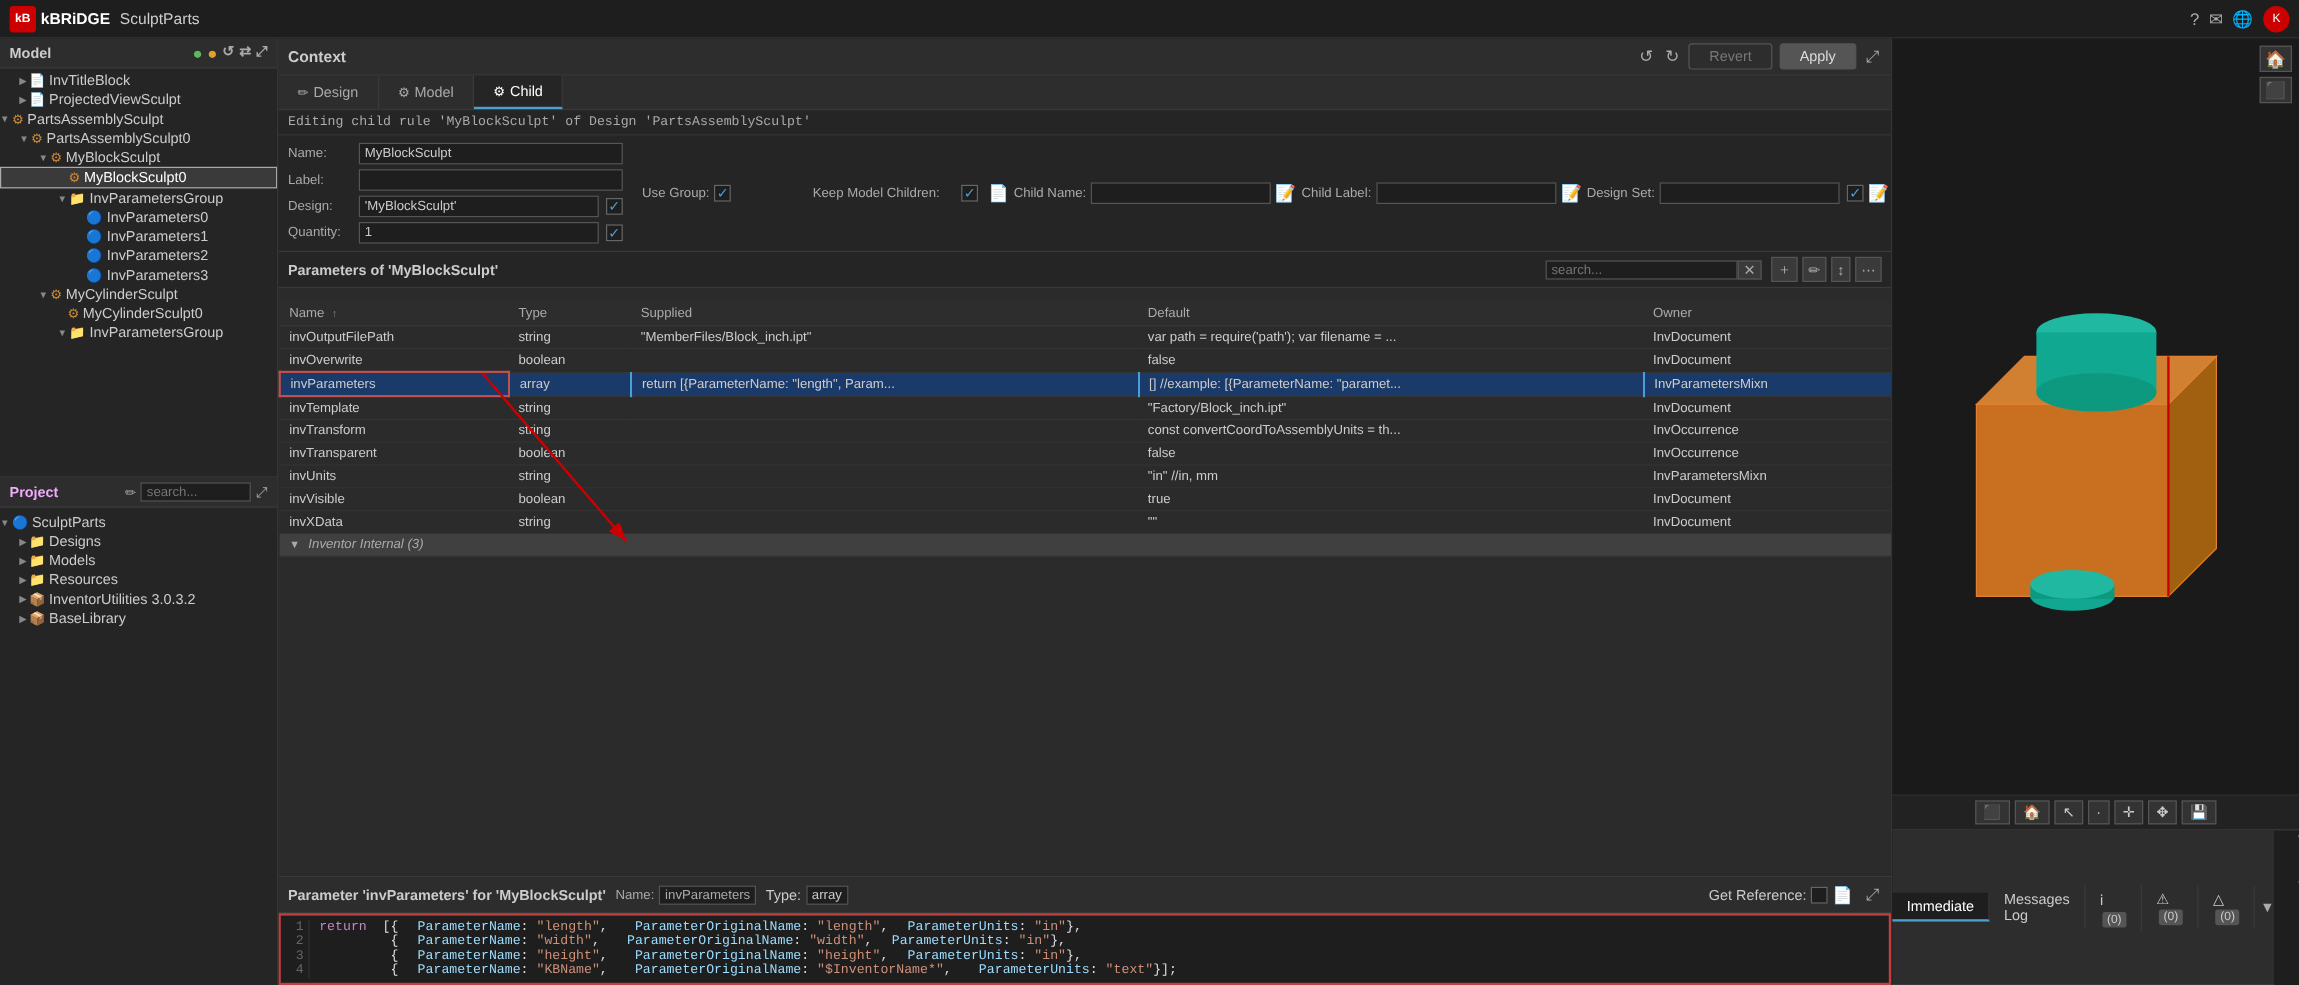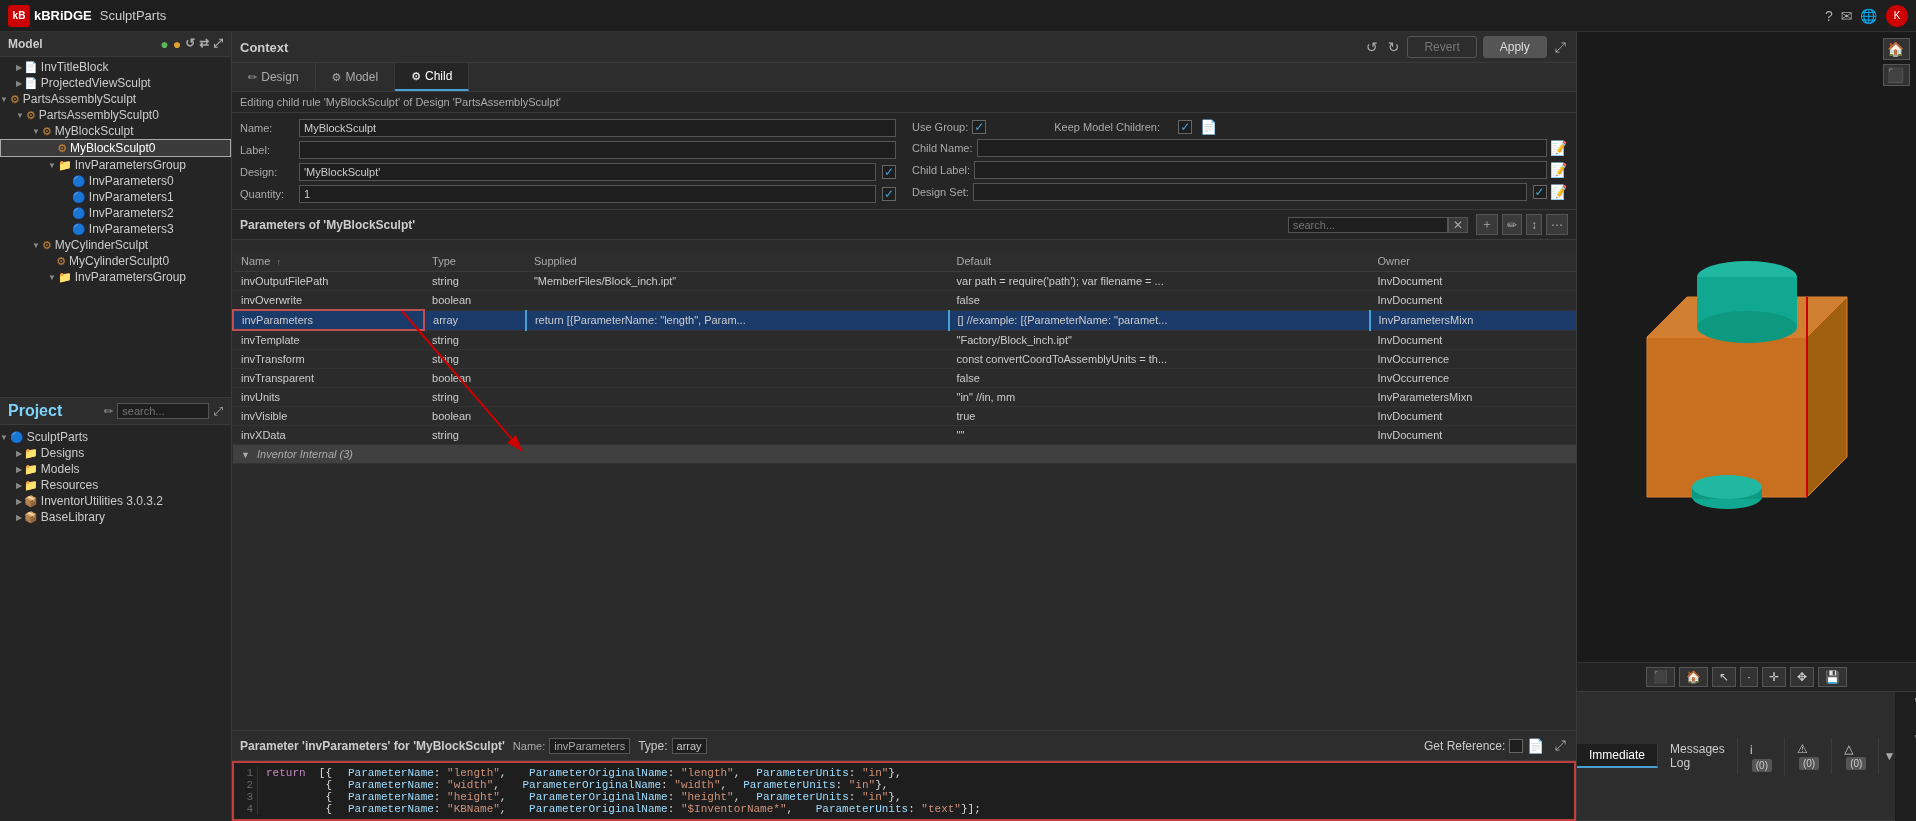--- a/index.html
+++ b/index.html
@@ -27,21 +27,21 @@
     .tree-indent { display: inline-block; }
     .tree-arrow { font-size: 8px; color: #888; margin-right: 2px; cursor: pointer; }
     .tree-label { font-size: 12px; color: #ccc; }
     .tree-icon { font-size: 11px; margin-right: 3px; }
     .tree-icon.brown { color: #c8873a; }
     .tree-icon.blue { color: #4a9fd5; }
 
     
     .project-panel { border-top: 1px solid #3a3a3a; }
     .project-header { display: flex; align-items: center; padding: 4px 8px; background: #2d2d2d; border-bottom: 1px solid #3a3a3a; }
-    .project-header-title { font-size: 16px; font-weight: bold; color: #7dd3fc; flex: 1; }
+    .project-header-title { font-size: 12px; font-weight: bold; color: #f0abfc; flex: 1; }
     .project-search { display: flex; align-items: center; flex: 1; margin-left: 4px; }
     .project-search input { background: #1e1e1e; border: 1px solid #555; color: #ccc; padding: 1px 4px; font-size: 11px; width: 100%; outline: none; }
     .project-tree { padding: 4px 0; }
 
     
     .center-panel { flex: 1; display: flex; flex-direction: column; background: #2b2b2b; overflow: hidden; }
 
     
     .context-header { display: flex; align-items: center; padding: 4px 8px; background: #2d2d2d; border-bottom: 1px solid #3a3a3a; gap: 8px; flex-shrink: 0; }
     .context-title { font-size: 13px; font-weight: bold; color: #ccc; }
@@ -51,21 +51,21 @@
     .icon-btn { background: none; border: none; color: #aaa; cursor: pointer; font-size: 14px; padding: 2px; }
     .expand-btn { background: none; border: none; color: #aaa; cursor: pointer; font-size: 14px; padding: 2px; }
 
     
     .tabs { display: flex; background: #2d2d2d; border-bottom: 1px solid #3a3a3a; flex-shrink: 0; }
     .tab { padding: 6px 16px; font-size: 12px; cursor: pointer; color: #aaa; border-right: 1px solid #3a3a3a; display: flex; align-items: center; gap: 4px; }
     .tab.active { background: #252525; color: #fff; border-bottom: 2px solid #4a9fd5; }
     .tab-icon { font-size: 11px; }
 
     
-    .editing-label { padding: 4px 8px; font-size: 11px; color: #aaa; background: #252525; border-bottom: 1px solid #3a3a3a; flex-shrink: 0; }
+    .editing-label { padding: 4px 8px; font-size: 11px; color: #aaa; background: #252525; border-bottom: 1px solid #3a3a3a; flex-shrink: 0; font-family: Liberation Mono, monospace; }
 
     
     .form-section { padding: 6px 8px; background: #252525; border-bottom: 1px solid #3a3a3a; flex-shrink: 0; }
     .form-row { display: flex; align-items: center; gap: 4px; }
     .form-label { font-size: 11px; color: #aaa; white-space: nowrap; min-width: 55px; }
     .form-input { background: #1e1e1e; border: 1px solid #555; color: #ccc; padding: 2px 4px; font-size: 11px; flex: 1; outline: none; }
     .check-icon { width: 14px; height: 14px; border: 1px solid #666; background: #1e1e1e; display: flex; align-items: center; justify-content: center; cursor: pointer; }
     .check-icon.checked { background: #1e1e1e; color: #4a9fd5; }
     .file-icon { color: #aaa; font-size: 14px; cursor: pointer; }
 
@@ -341,21 +341,21 @@
             <input class="form-input" style="width: 200px;" value="'MyBlockSculpt'">
             <div class="check-icon checked" style="margin-left:2px;">✓</div>
           </div>
           <div class="form-row">
             <span class="form-label">Quantity:</span>
             <input class="form-input" style="width: 200px;" value="1">
             <div class="check-icon checked" style="margin-left:2px;">✓</div>
           </div>
         </div>
 
-        <div style="display:flex; flex-direction:column; gap:4px;">
+        <div style="display:flex; flex-direction:row; gap:4px;">
           <div class="form-row">
             <span class="form-label">Use Group:</span>
             <div class="check-icon checked">✓</div>
             <span style="display:inline-block; width:60px;"></span>
             <span class="form-label" style="min-width:120px;">Keep Model Children:</span>
             <div class="check-icon checked">✓</div>
             <span class="file-icon" style="margin-left:4px;">📄</span>
           </div>
           <div class="form-row">
             <span class="form-label">Child Name:</span>

